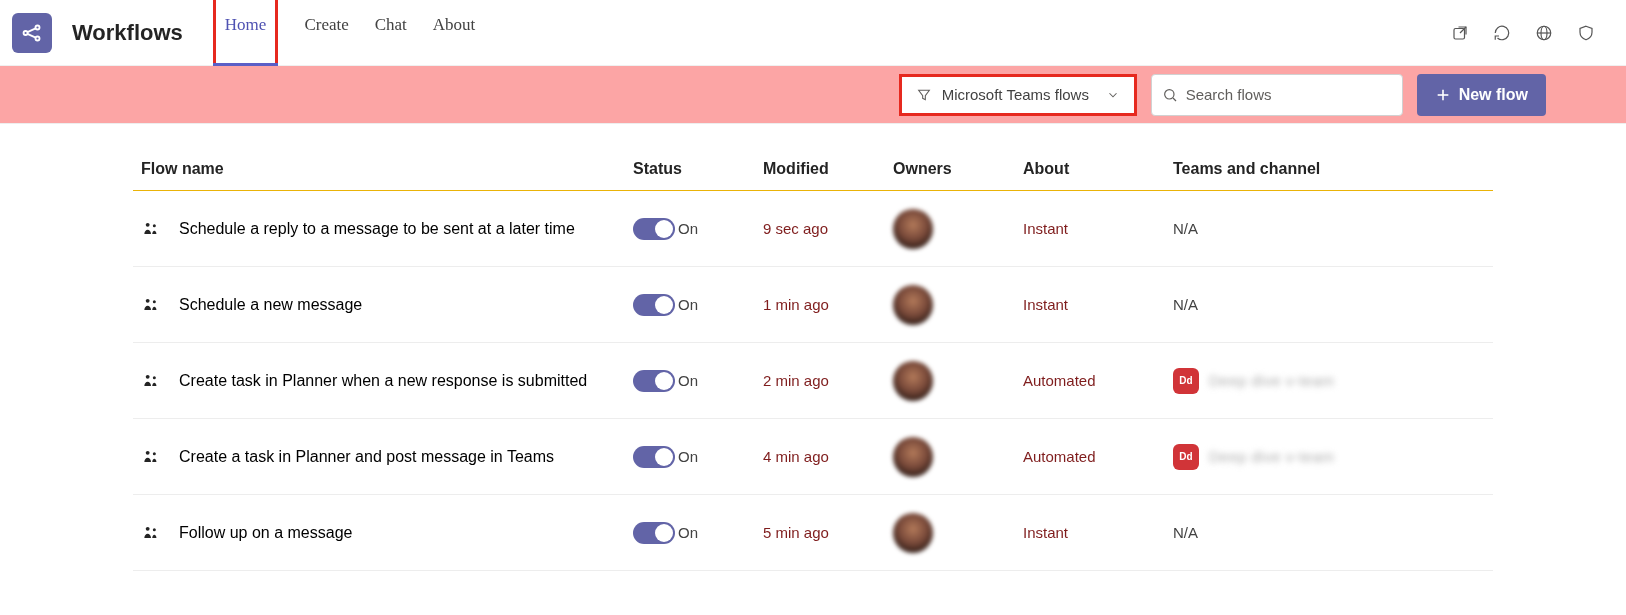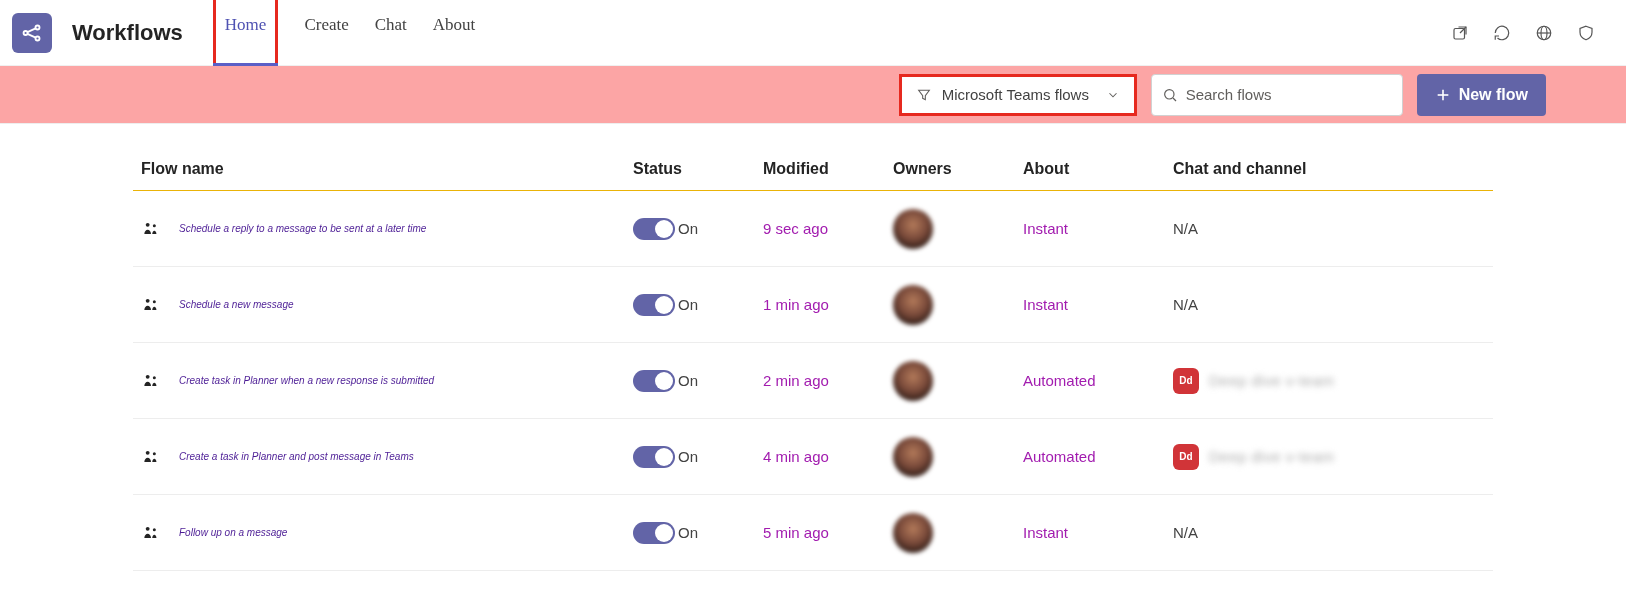--- a/index.html
+++ b/index.html
@@ -37,31 +37,31 @@
   .new-flow-btn {
     display:flex; align-items:center; gap:8px; height:42px; padding:0 18px; background:#6264a7; color:#fff; border:none; border-radius:4px; font-size:16px; font-weight:600; cursor:pointer;
   }
   
   
   .flow-table { width: 1360px; margin: 24px auto 0 auto; }
   .thead, .trow { display:grid; grid-template-columns: 500px 130px 130px 130px 150px 300px; align-items:center; }
   .thead { font-size:16px; color:#242424; font-weight:600; padding: 12px 0; border-bottom:1px solid #eab308;}
   .trow { height: 76px; border-bottom:1px solid #ededed; font-size:15px; color:#424242;}
   .flow-name-cell { display:flex; align-items:center; gap:18px; padding-left:8px;}
-  .flow-name-cell span.name-text { font-size:10px; color:#4c1d95;font-style:italic;}
+  .flow-name-cell span.name-text { font-size:16px; color:#000000;}
   .status-cell { display:flex; align-items:center; gap:3px;}
   .toggle {
     width:42px; height:22px; background:#6264a7; border-radius:11px; position:relative; cursor:pointer;
   }
   .toggle::after{ content:""; position:absolute; right:2px; top:2px; width:18px; height:18px; background:#fff; border-radius:50%;}
   .owner-cell .avatar { width:40px; height:40px; border-radius:50%; background: radial-gradient(circle at 50% 40%, #b37a5a 0%, #7a4a3a 45%, #2a1a15 80%); filter: blur(2px);}
   .team-cell { display:flex; align-items:center; gap:10px;}
   .team-badge { width:26px; height:26px; background:#d13438; border-radius:6px; display:flex; align-items:center; justify-content:center; color:#fff; font-size:10px; font-weight:600;}
   .team-text-blur { color:#aaa; filter: blur(3px); letter-spacing:0.5px;}
-  .type-cell, .mod-cell { color:#a21caf;}
+  .type-cell, .mod-cell { color:#7f1d1d;}
   .th { padding-left:0;}
   .th:first-child{padding-left:8px;}
   svg { display:block;}
 </style>
 </head>
 <body>
 
 <div class="top-header">
   <div class="app-icon">
     <svg width="22" height="22" viewBox="0 0 24 24" fill="none" stroke="#fff" stroke-width="2">
@@ -135,21 +135,21 @@
   </button>
 </div>
 
 <div class="flow-table">
   <div class="thead">
     <div class="th">Flow name</div>
     <div class="th">Status</div>
     <div class="th">Modified</div>
     <div class="th">Owners</div>
     <div class="th">About</div>
-    <div class="th">Chat and channel</div>
+    <div class="th">Teams and channel</div>
   </div>
 
   <div id="rows-host">
   <div class="trow">
     <div class="flow-name-cell">
       <svg width="20" height="20" viewBox="0 0 24 24" fill="#242424">
             <circle cx="8" cy="7" r="2.3"></circle>
             <circle cx="16" cy="8" r="1.8"></circle>
             <path d="M4 18c0-3 2-5 4-5s4 2 4 5H4z"></path>
             <path d="M13.5 18c0-2.2 1.2-3.8 2.5-3.8s2.5 1.6 2.5 3.8h-5z"></path>

